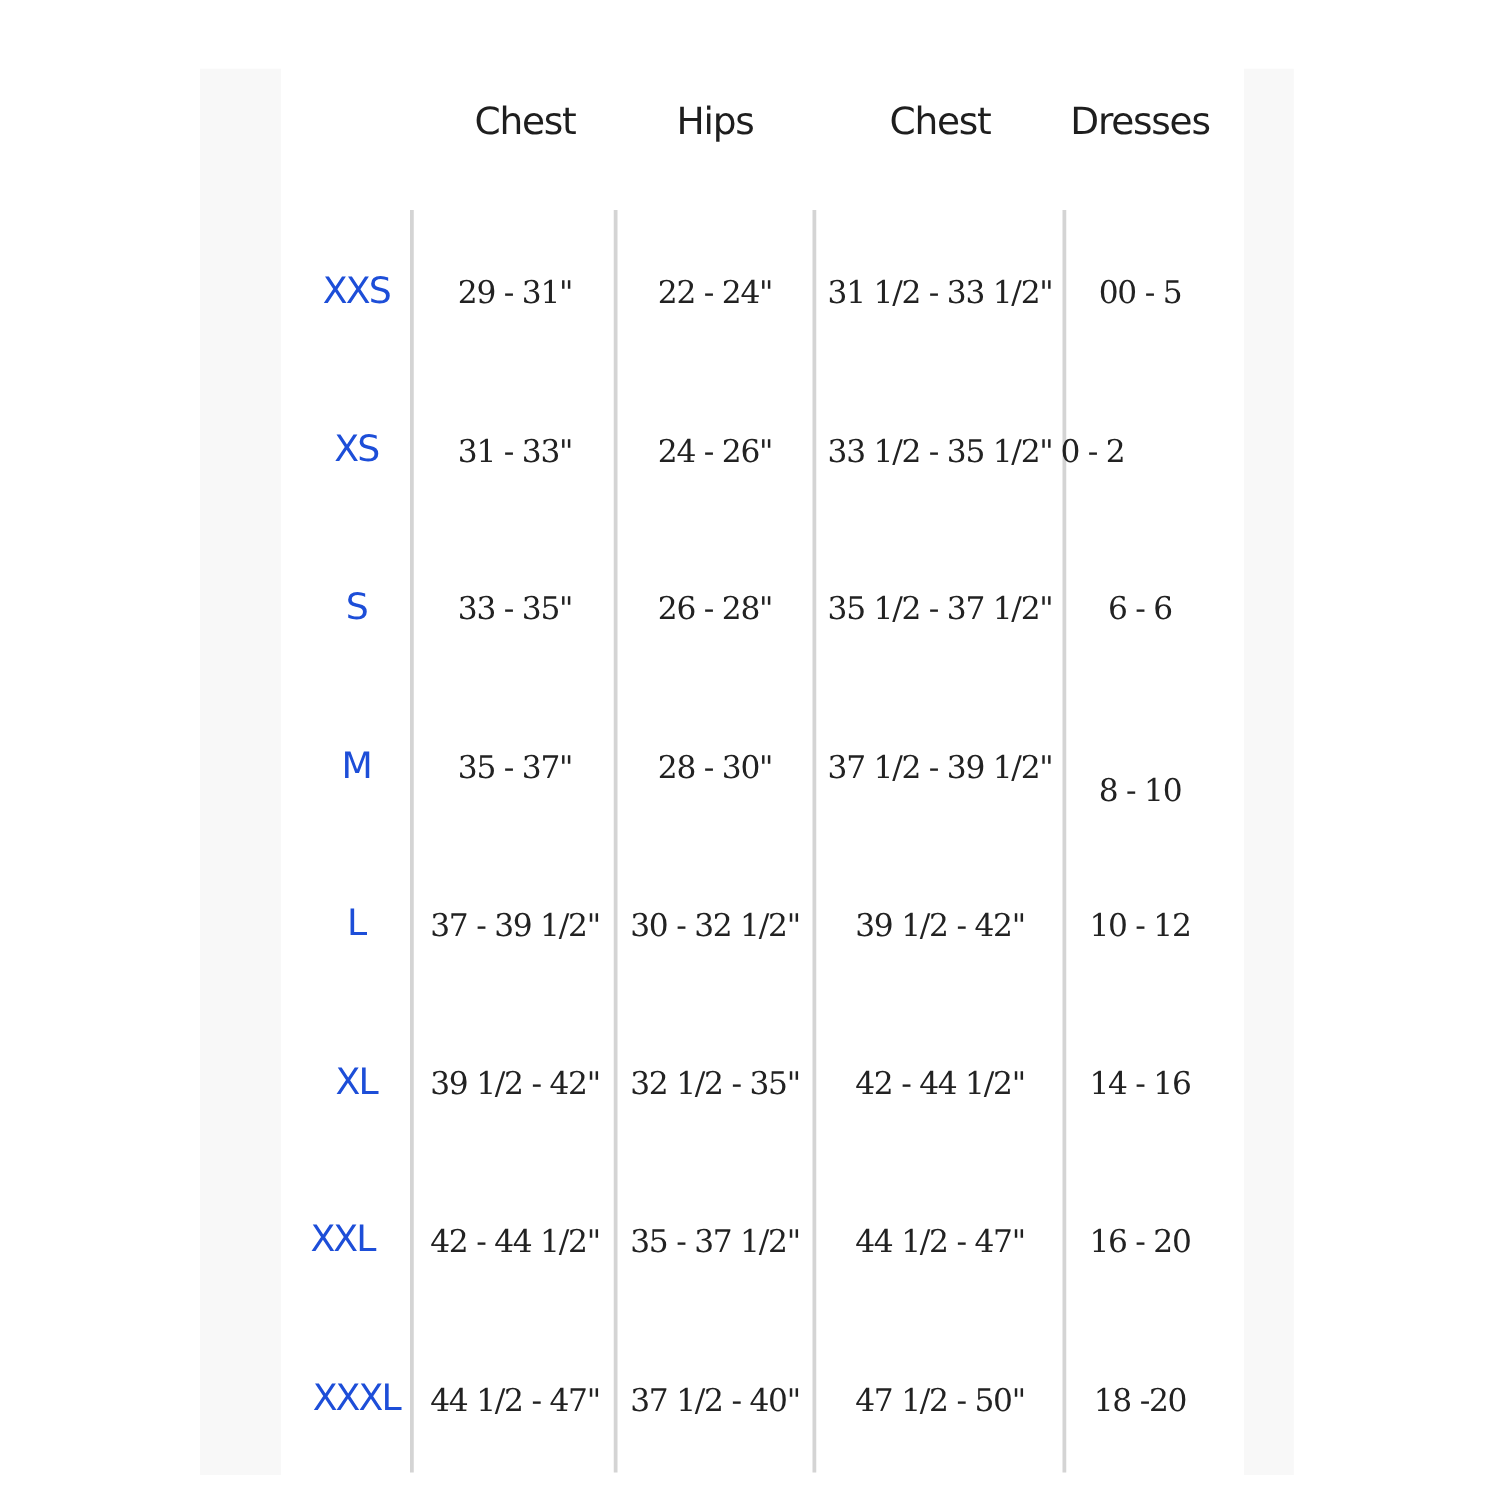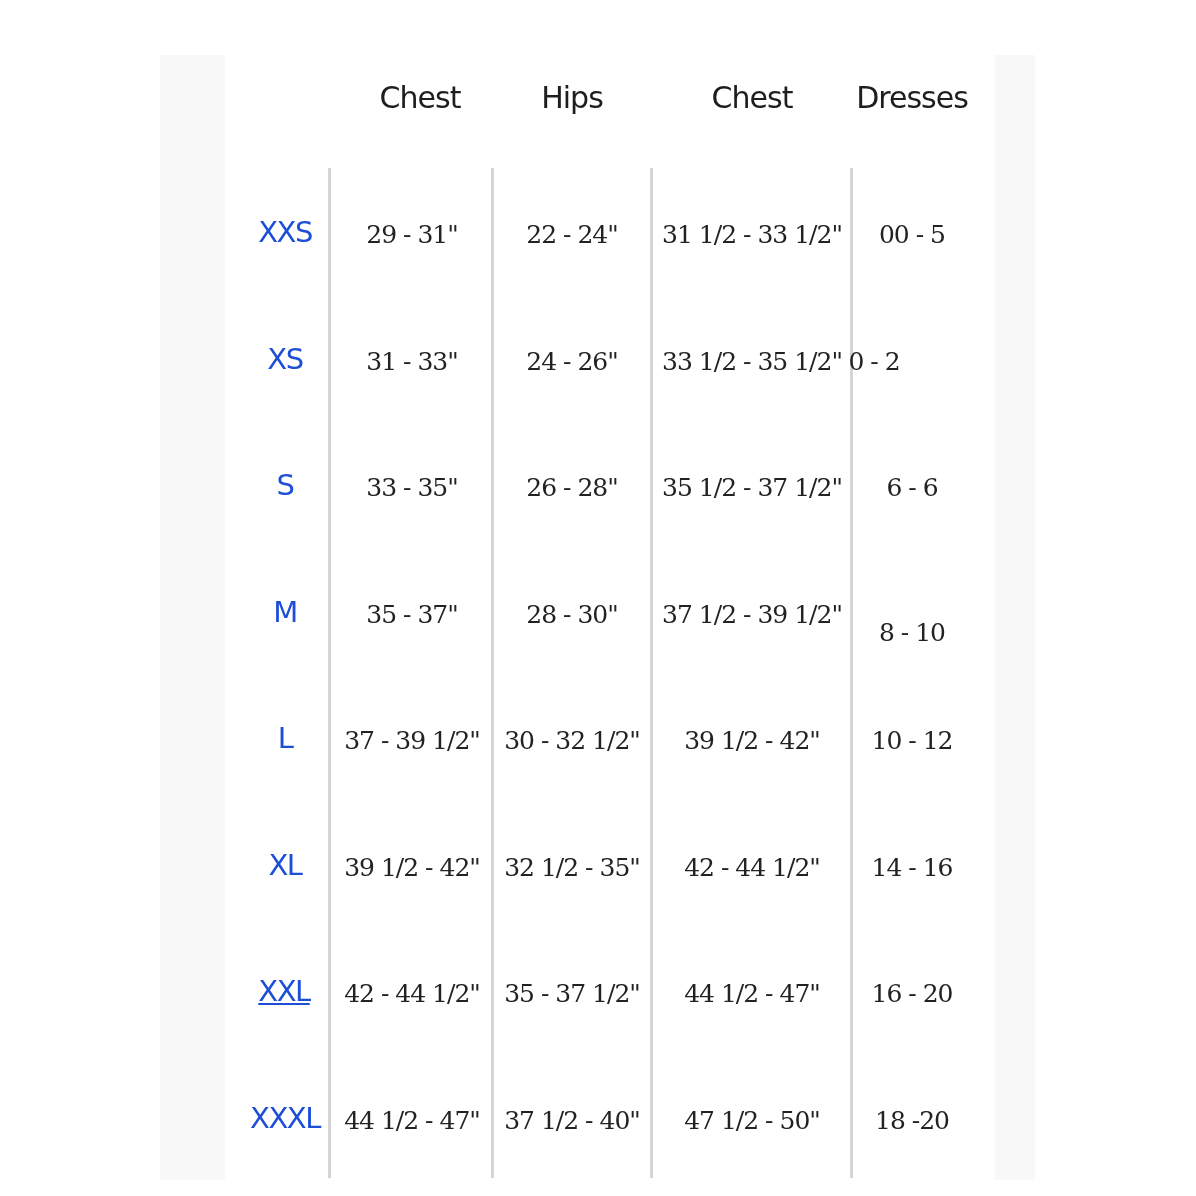--- a/index.html
+++ b/index.html
@@ -52,21 +52,21 @@
     <div class="size" style="left: 285px; top: 738px;">L</div>
     <div class="cell" style="left: 412px; top: 740px;">37 - 39 1/2"</div>
     <div class="cell" style="left: 572px; top: 740px;">30 - 32 1/2"</div>
     <div class="cell" style="left: 752px; top: 740px;">39 1/2 - 42"</div>
     <div class="cell" style="left: 912px; top: 740px; text-align: center;">10 - 12</div>
     <div class="size" style="left: 285px; top: 864.5px;">XL</div>
     <div class="cell" style="left: 412px; top: 866.5px;">39 1/2 - 42"</div>
     <div class="cell" style="left: 572px; top: 866.5px;">32 1/2 - 35"</div>
     <div class="cell" style="left: 752px; top: 866.5px;">42 - 44 1/2"</div>
     <div class="cell" style="left: 912px; top: 866.5px;">14 - 16</div>
-    <div class="size" style="left: 284px; top: 991px; text-decoration: underline;">XXL</div>
+    <div class="size" style="left: 274px; top: 991px;">XXL</div>
     <div class="cell" style="left: 412px; top: 993px;">42 - 44 1/2"</div>
     <div class="cell" style="left: 572px; top: 993px;">35 - 37 1/2"</div>
     <div class="cell" style="left: 752px; top: 993px;">44 1/2 - 47"</div>
     <div class="cell" style="left: 912px; top: 993px;">16 - 20</div>
     <div class="size" style="left: 285px; top: 1117.5px;">XXXL</div>
     <div class="cell" style="left: 412px; top: 1119.5px;">44 1/2 - 47"</div>
     <div class="cell" style="left: 572px; top: 1119.5px;">37 1/2 - 40"</div>
     <div class="cell" style="left: 752px; top: 1119.5px;">47 1/2 - 50"</div>
     <div class="cell" style="left: 912px; top: 1119.5px;">18 -20</div>
   </div>

